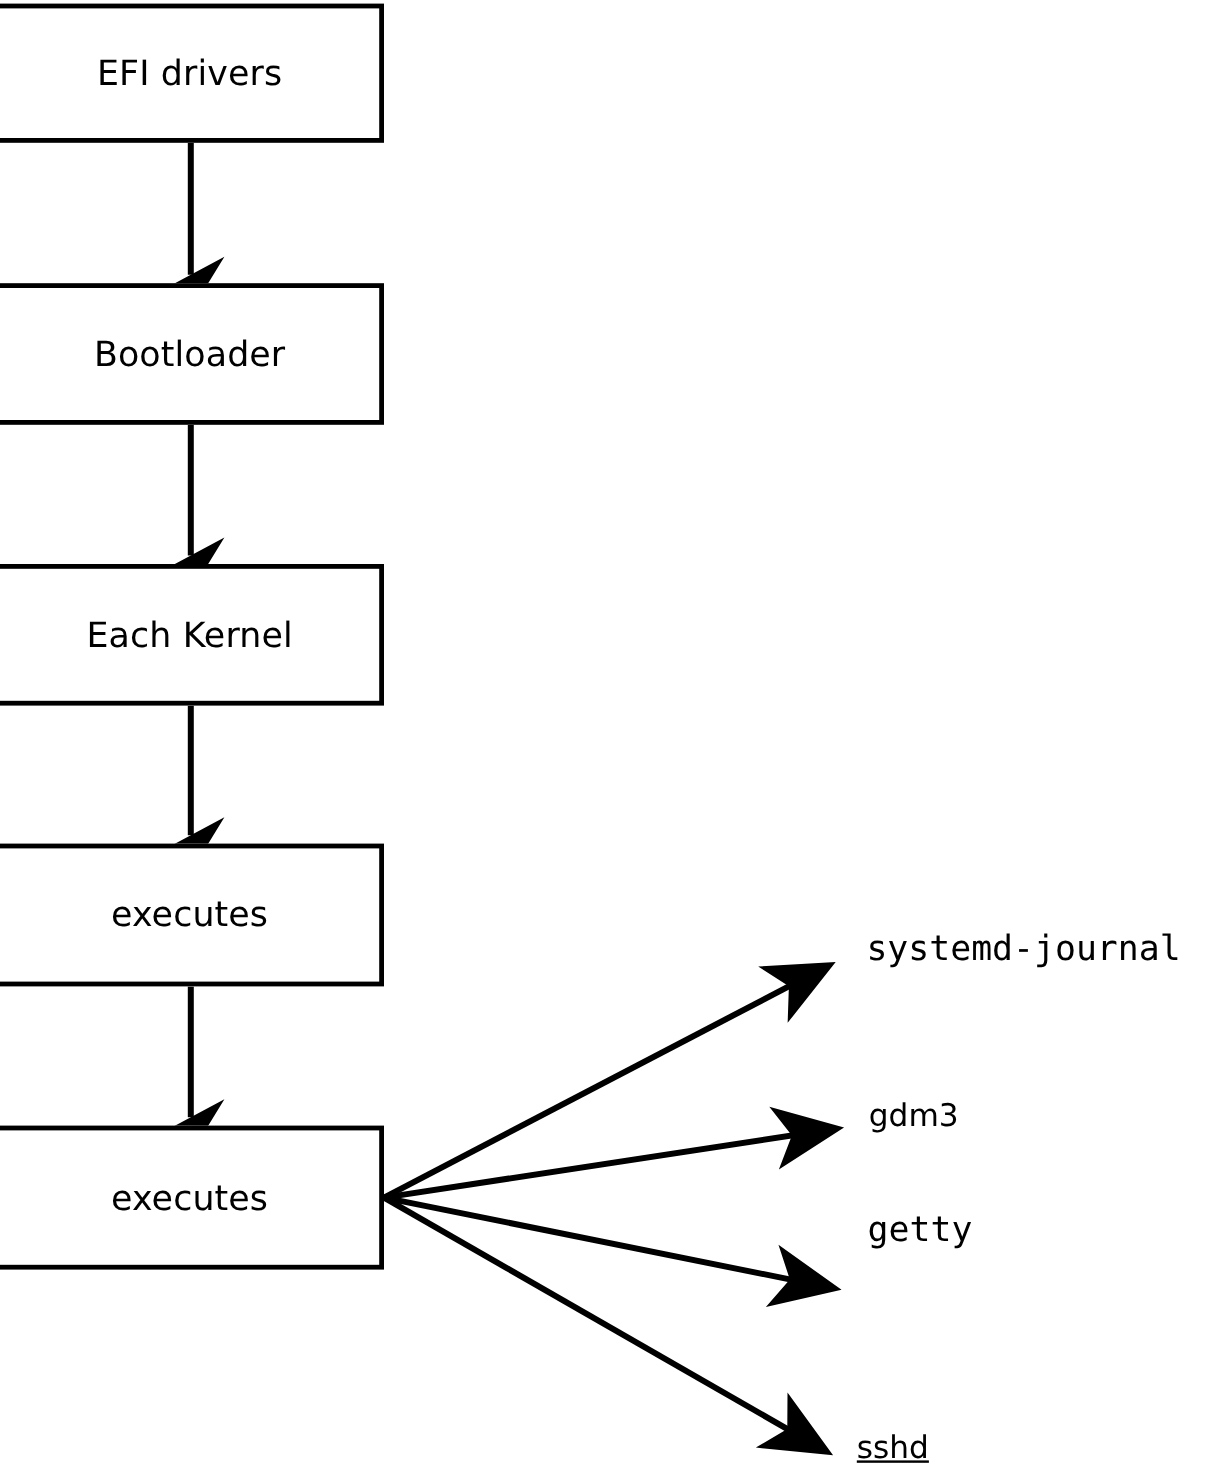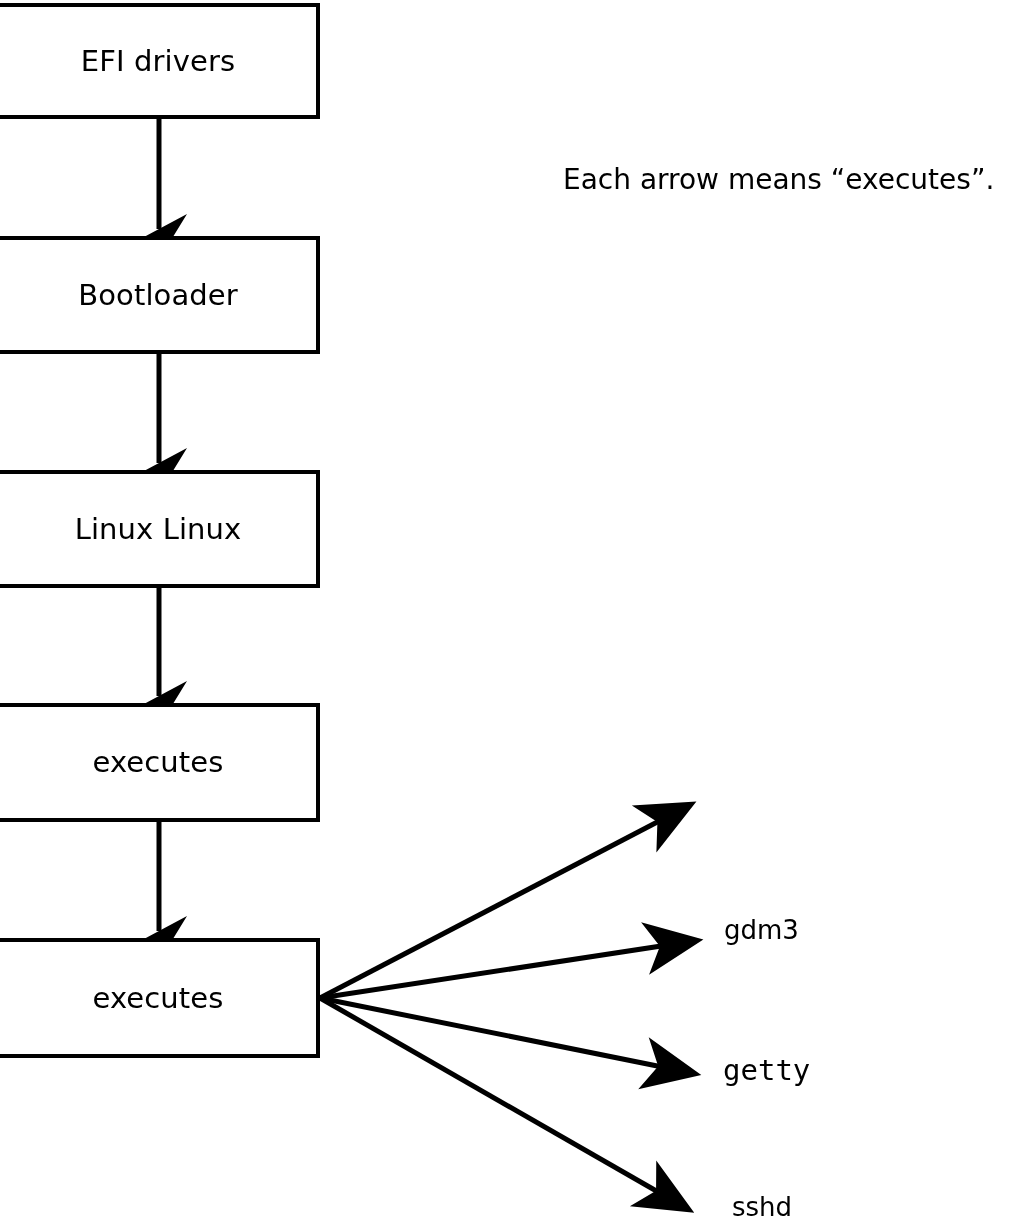--- a/index.html
+++ b/index.html
@@ -102,33 +102,33 @@
 
   <div class="stage-box" style="left:-4px; top:3px; width:324px; height:116px;">
     <span class="stage-label">EFI drivers</span>
   </div>
 
   <div class="stage-box" style="left:-4px; top:236px; width:324px; height:118px;">
     <span class="stage-label">Bootloader</span>
   </div>
 
   <div class="stage-box" style="left:-4px; top:470px; width:324px; height:118px;">
-    <span class="stage-label">Linux Linux</span>
+    <span class="stage-label">Each Kernel</span>
   </div>
 
   <div class="stage-box" style="left:-4px; top:703px; width:324px; height:119px;">
     <span class="stage-label">executes</span>
   </div>
 
   <div class="stage-box" style="left:-4px; top:938px; width:324px; height:120px;">
     <span class="stage-label">executes</span>
   </div>
 
-  <div class="caption" style="left:563px; top:166px;">Each arrow means “executes”.</div>
 
+  <div class="leaf-label mono" style="left:722px; top:776px;">systemd-journal</div>
 
   <div class="leaf-label sans" style="left:724px; top:917px;">gdm3</div>
 
-  <div class="leaf-label mono" style="left:723px; top:1056px;">getty</div>
+  <div class="leaf-label mono" style="left:723px; top:1010px;">getty</div>
 
-  <div class="leaf-label sans" style="left:732px; top:1194px;">sshd</div>
+  <div class="leaf-label sans" style="left:714px; top:1194px;text-decoration:underline;">sshd</div>
 
 </div>
 
 </body></html>

